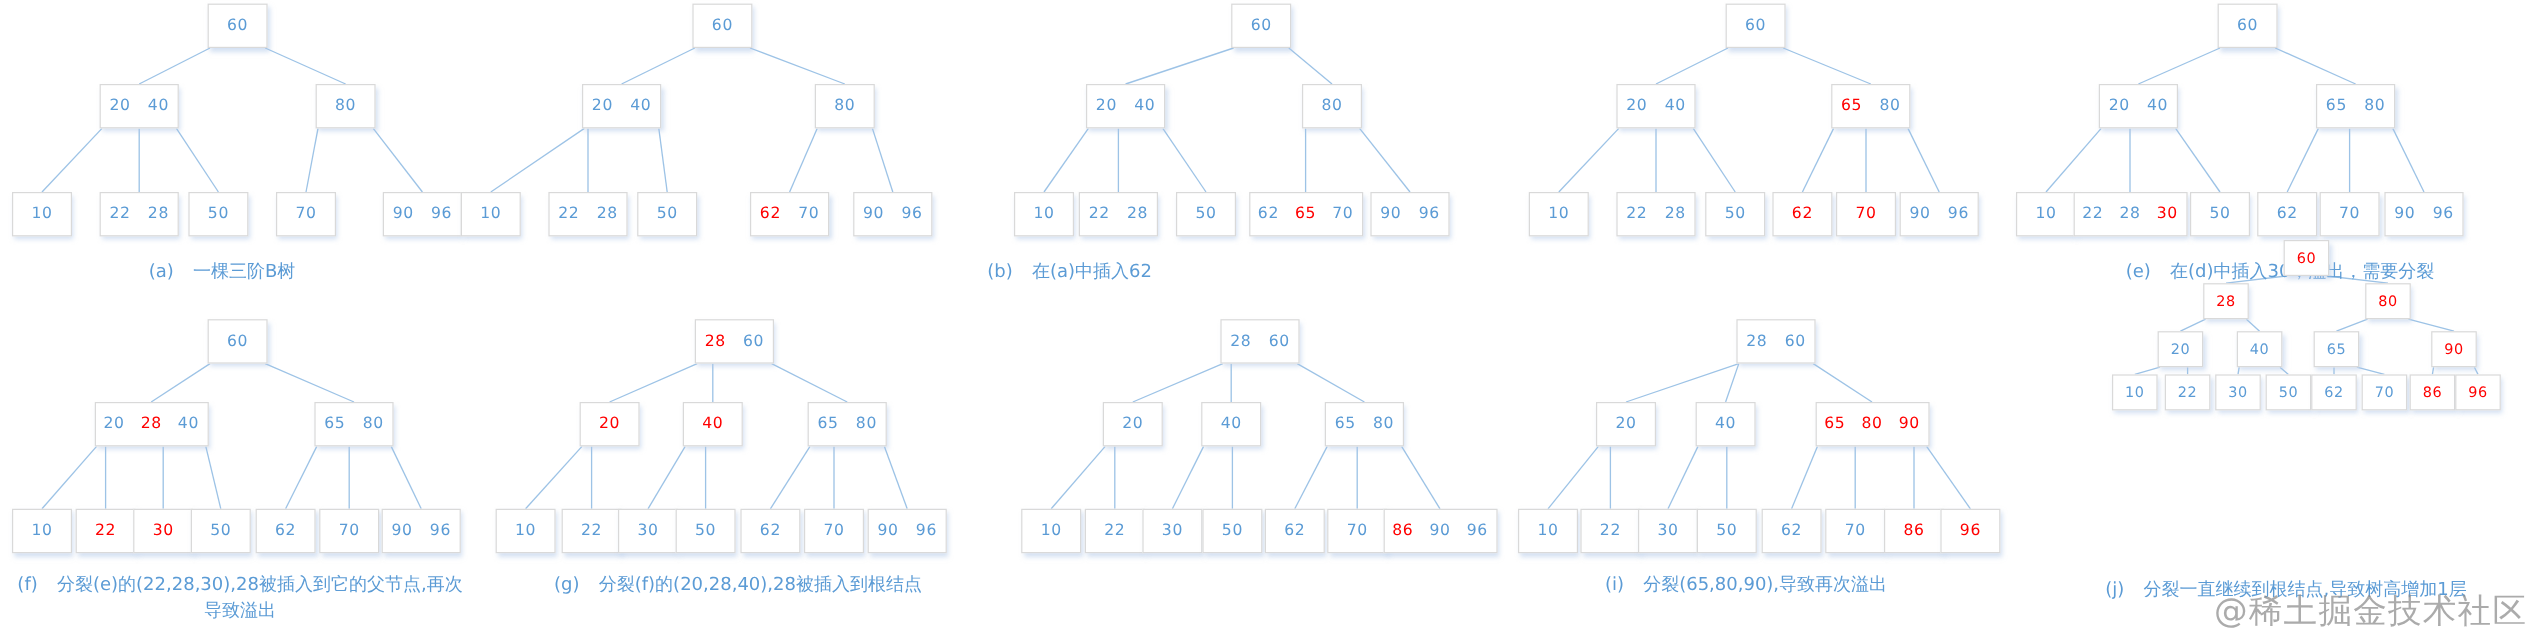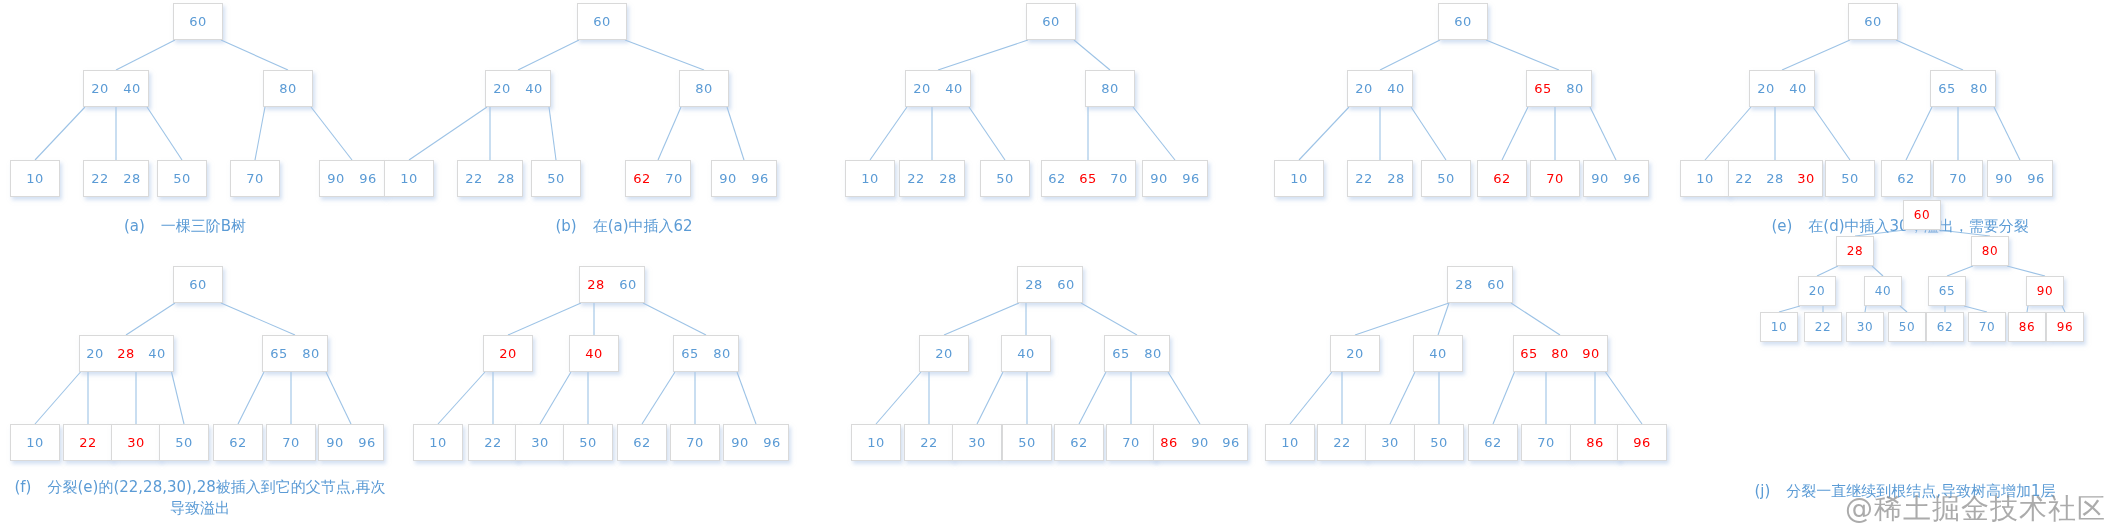--- a/index.html
+++ b/index.html
@@ -179,21 +179,21 @@
       <span class="key">50</span>
     </div>
     <div class="bnode" style="left: 625px; top: 160px; width: 66px; height: 37px;">
       <span class="key red">62</span>
       <span class="key">70</span>
     </div>
     <div class="bnode" style="left: 711px; top: 160px; width: 66px; height: 37px;">
       <span class="key">90</span>
       <span class="key">96</span>
     </div>
-    <div class="caption" style="left: 274px; top: 216px;">
+    <div class="caption" style="left: 260px; top: 216px; text-align: right;">
       <div><span class="cap-label">(b)</span><span>在(a)中插入62</span></div>
     </div>
     <div class="bnode" style="left: 1026px; top: 3px; width: 50px; height: 37px;">
       <span class="key">60</span>
     </div>
     <div class="bnode" style="left: 905px; top: 70px; width: 66px; height: 37px;">
       <span class="key">20</span>
       <span class="key">40</span>
     </div>
     <div class="bnode" style="left: 1085px; top: 70px; width: 50px; height: 37px;">
@@ -350,20 +350,23 @@
     </div>
     <div class="bnode" style="left: 617px; top: 424px; width: 50px; height: 37px;">
       <span class="key">62</span>
     </div>
     <div class="bnode" style="left: 670px; top: 424px; width: 50px; height: 37px;">
       <span class="key">70</span>
     </div>
     <div class="bnode" style="left: 723px; top: 424px; width: 66px; height: 37px;">
       <span class="key">90</span>
       <span class="key">96</span>
+    </div>
+    <div class="caption" style="left: 265px; top: 477px;">
+      <div><span class="cap-label">(g)</span><span>分裂(f)的(20,28,40),28被插入到根结点</span></div>
     </div>
     <div class="bnode" style="left: 1017px; top: 266px; width: 66px; height: 37px;">
       <span class="key">28</span>
       <span class="key">60</span>
     </div>
     <div class="bnode" style="left: 919px; top: 335px; width: 50px; height: 37px;">
       <span class="key">20</span>
     </div>
     <div class="bnode" style="left: 1001px; top: 335px; width: 50px; height: 37px;">
       <span class="key">40</span>
@@ -427,20 +430,23 @@
     </div>
     <div class="bnode" style="left: 1521px; top: 424px; width: 50px; height: 37px;">
       <span class="key">70</span>
     </div>
     <div class="bnode" style="left: 1570px; top: 424px; width: 50px; height: 37px;">
       <span class="key red">86</span>
     </div>
     <div class="bnode" style="left: 1617px; top: 424px; width: 50px; height: 37px;">
       <span class="key red">96</span>
     </div>
+    <div class="caption" style="left: 1105px; top: 477px;">
+      <div><span class="cap-label">(i)</span><span>分裂(65,80,90),导致再次溢出</span></div>
+    </div>
     <div class="bnode compact" style="left: 1903px; top: 200px; width: 38px; height: 30px;">
       <span class="key red">60</span>
     </div>
     <div class="bnode compact" style="left: 1836px; top: 236px; width: 38px; height: 30px;">
       <span class="key red">28</span>
     </div>
     <div class="bnode compact" style="left: 1971px; top: 236px; width: 38px; height: 30px;">
       <span class="key red">80</span>
     </div>
     <div class="bnode compact" style="left: 1798px; top: 276px; width: 38px; height: 30px;">

